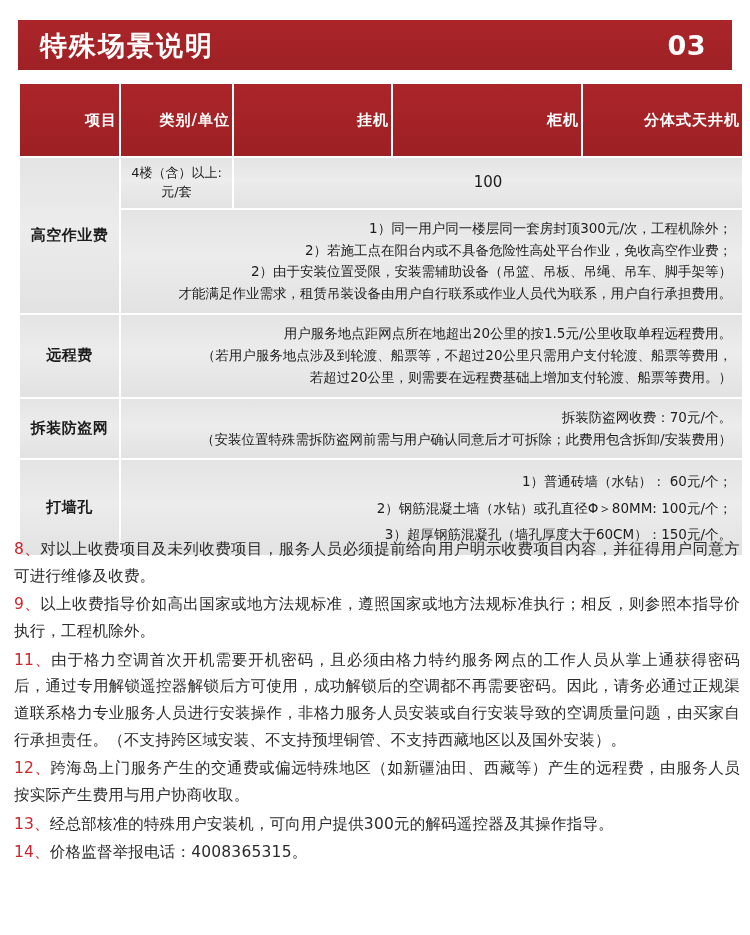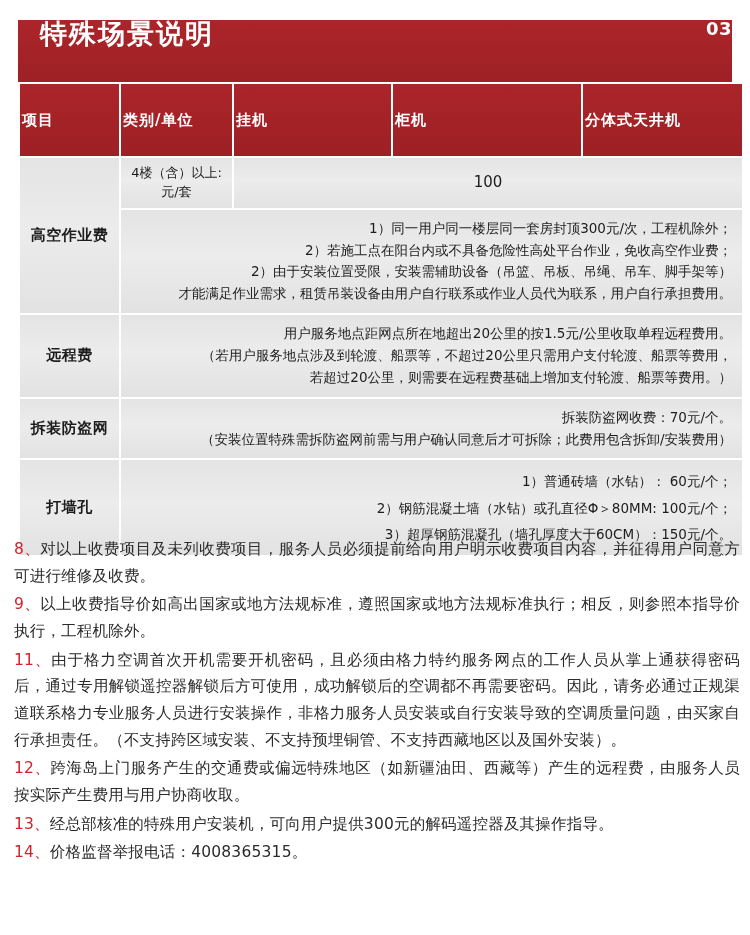--- a/index.html
+++ b/index.html
@@ -20,39 +20,39 @@
     height: 935px;
     background: #ffffff;
   }
 
   
   .banner {
     position: absolute;
     left: 18px;
     top: 20px;
     width: 714px;
-    height: 62px;
+    height: 50px;
     background: linear-gradient(180deg, #ab2529 0%, #9e2125 100%);
     display: flex;
-    align-items: flex-start;
+    align-items: center;
     justify-content: space-between;
     box-sizing: border-box;
-    padding: 0 0 0 22px;
+    padding: 0 26px 0 22px;
   }
   .banner-title {
     color: #ffffff;
     font-size: 27px;
     font-weight: bold;
     letter-spacing: 2px;
     line-height: 1;
     white-space: nowrap;
   }
   .banner-number {
     color: #ffffff;
-    font-size: 18px;
+    font-size: 27px;
     font-weight: bold;
     line-height: 1;
     letter-spacing: 0.5px;
   }
 
   
   .fee-table {
     position: absolute;
     left: 18px;
     top: 82px;
@@ -62,21 +62,21 @@
     background: #ffffff;
     table-layout: fixed;
   }
   .fee-table th {
     background: linear-gradient(180deg, #ab2529 0%, #9d2024 100%);
     color: #ffffff;
     font-size: 15px;
     font-weight: bold;
     height: 72px;
     vertical-align: middle;
-    text-align: left;
+    text-align: right;
     letter-spacing: 1px;
     padding: 0 2px;
   }
   .fee-table td {
     background: linear-gradient(180deg, #e4e4e4 0%, #ececec 45%, #e2e2e2 100%);
     color: #1c1c1c;
     font-size: 13.5px;
     vertical-align: middle;
     padding: 7px 9px;
     line-height: 1.55;

